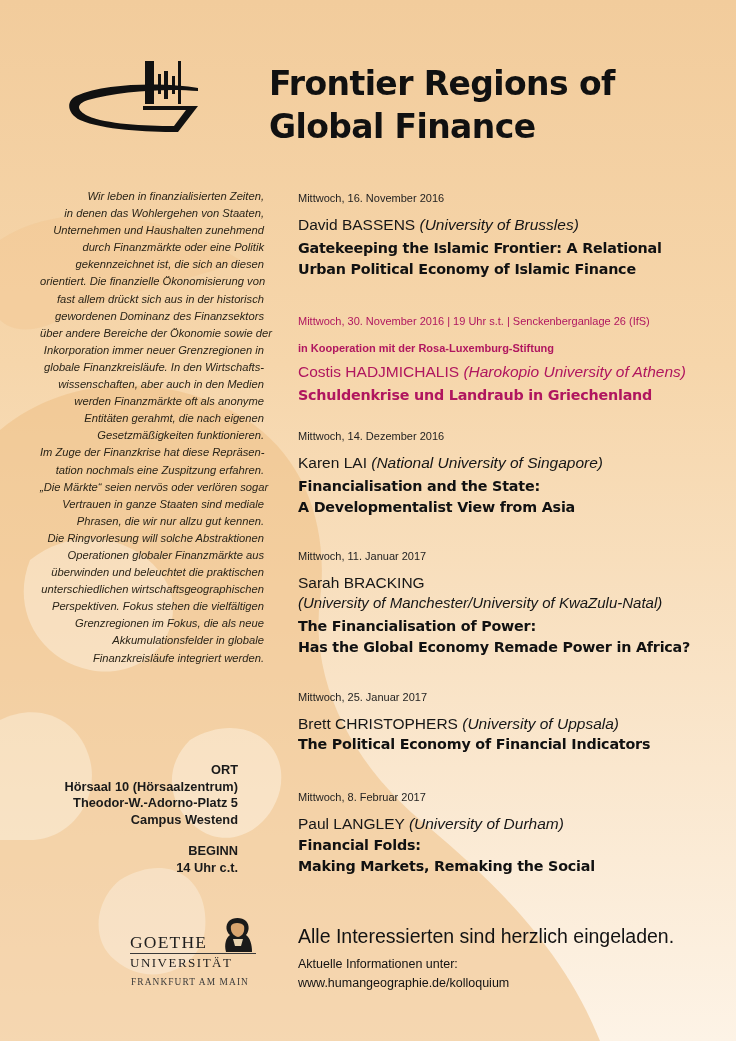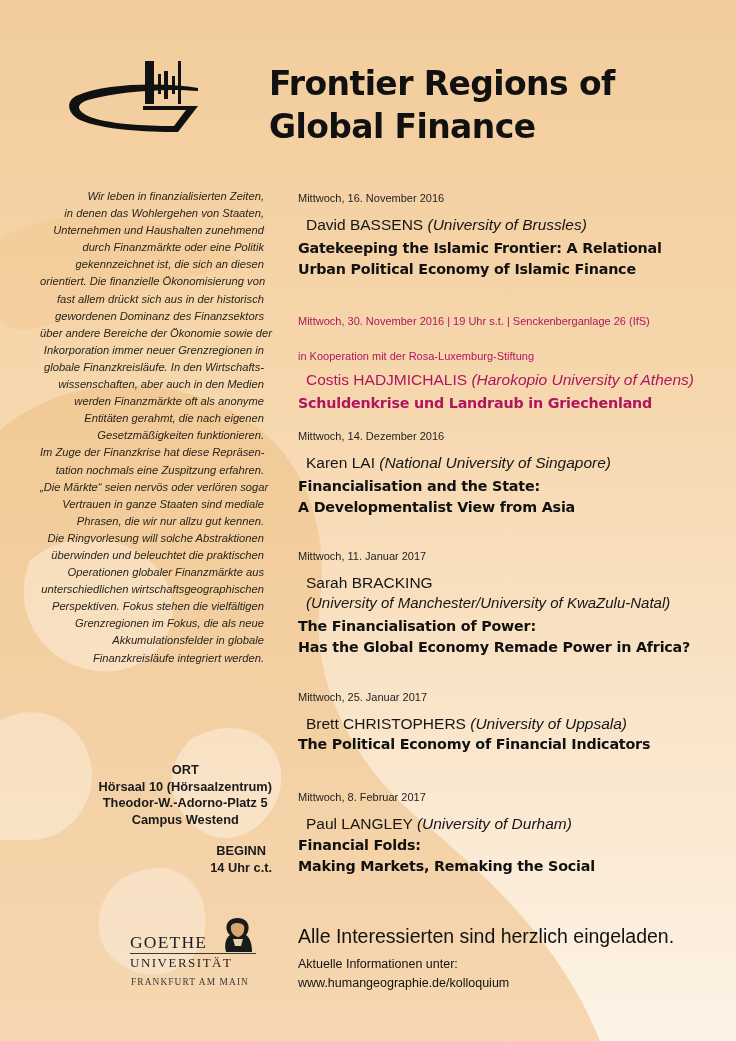--- a/index.html
+++ b/index.html
@@ -21,43 +21,43 @@
 
   
   .intro {
     position: absolute; left: 40px; top: 188px; width: 224px;
     text-align: right; font-style: italic; font-size: 11.2px; line-height: 17.1px;
     color: #2a2418;
   }
   .intro span { display: block; white-space: nowrap; text-align: right; }
 
   
-  .info { position: absolute; right: 464px; text-align: center; font-weight: bold; font-size: 12.8px; line-height: 16.5px; color: #1a1a1a; }
+  .info { position: absolute; right: 498px; text-align: right; font-weight: bold; font-size: 12.8px; line-height: 16.5px; color: #1a1a1a; }
   .info span { display: block; white-space: nowrap; }
   .ort { top: 762px; }
   .beginn { top: 843px; }
 
   
   .goethe { position: absolute; left: 128px; top: 918px; width: 130px; height: 72px; }
   .goethe .g1 { position: absolute; left: 2px; top: 14px; font-family: "Liberation Serif", serif; font-size: 17.5px; letter-spacing: 1.2px; color: #1e1e1e; }
   .goethe .rule { position: absolute; left: 2px; top: 35px; width: 126px; height: 1px; background: #3a3a3a; }
   .goethe .g2 { position: absolute; left: 2px; top: 37px; font-family: "Liberation Serif", serif; font-size: 13px; letter-spacing: 1.5px; color: #1e1e1e; }
   .goethe .g3 { position: absolute; left: 3px; top: 59px; font-family: "Liberation Serif", serif; font-size: 9.4px; letter-spacing: 1.1px; color: #3a3a3a; }
   .goethe .portrait { position: absolute; left: 88px; top: -2px; width: 40px; height: 38px; }
 
   
   .events { position: absolute; left: 298px; top: 0; width: 430px; }
   .event { position: absolute; left: 0; width: 430px; }
   .date { font-size: 11px; line-height: 15px; color: #1e1e1e; white-space: nowrap; }
-  .speaker { font-size: 15.5px; line-height: 20px; color: #161616; white-space: nowrap; margin-top: 9px; margin-left: 8px; }
+  .speaker { font-size: 15.5px; line-height: 20px; color: #161616; white-space: nowrap; margin-top: 9px; }
   .affil { font-style: italic; }
   .affil-block { display: block; font-style: italic; font-size: 15px; line-height: 20px; white-space: nowrap; }
   .talk { font-family: "DejaVu Sans", sans-serif; font-weight: bold; font-size: 14.3px; line-height: 21px; color: #111; margin-top: 3px; letter-spacing: -0.2px; }
   .talk span { display: block; white-space: nowrap; }
-  .coop { font-size: 11px; line-height: 15px; white-space: nowrap; margin-top: 20px; }
+  .coop { font-size: 11px; line-height: 15px; white-space: nowrap; margin-top: 12px; font-weight: bold; }
   .event.highlight .date, .event.highlight .coop, .event.highlight .speaker, .event.highlight .talk { color: #b0165f; }
 
   
   .invite { position: absolute; left: 298px; top: 923px; font-size: 19.5px; line-height: 26px; color: #121212; white-space: nowrap; }
   .more { position: absolute; left: 298px; top: 955px; font-size: 12.5px; line-height: 19px; color: #121212; white-space: nowrap; }
   .more span { display: block; }
 </style>
 </head>
 <body>
 
@@ -103,22 +103,22 @@
     <span>wissenschaften, aber auch in den Medien</span>
     <span>werden Finanzmärkte oft als anonyme</span>
     <span>Entitäten gerahmt, die nach eigenen</span>
     <span>Gesetzmäßigkeiten funktionieren.</span>
     <span>Im Zuge der Finanzkrise hat diese Repräsen-</span>
     <span>tation nochmals eine Zuspitzung erfahren.</span>
     <span>„Die Märkte“ seien nervös oder verlören sogar</span>
     <span>Vertrauen in ganze Staaten sind mediale</span>
     <span>Phrasen, die wir nur allzu gut kennen.</span>
     <span>Die Ringvorlesung will solche Abstraktionen</span>
+    <span>Operationen globaler Finanzmärkte aus</span>
     <span>überwinden und beleuchtet die praktischen</span>
-    <span>Operationen globaler Finanzmärkte aus</span>
     <span>unterschiedlichen wirtschaftsgeographischen</span>
     <span>Perspektiven. Fokus stehen die vielfältigen</span>
     <span>Grenzregionen im Fokus, die als neue</span>
     <span>Akkumulationsfelder in globale</span>
     <span>Finanzkreisläufe integriert werden.</span>
   </div>
 
   <div class="info ort">
     <span>ORT</span>
     <span>Hörsaal 10 (Hörsaalzentrum)</span>

